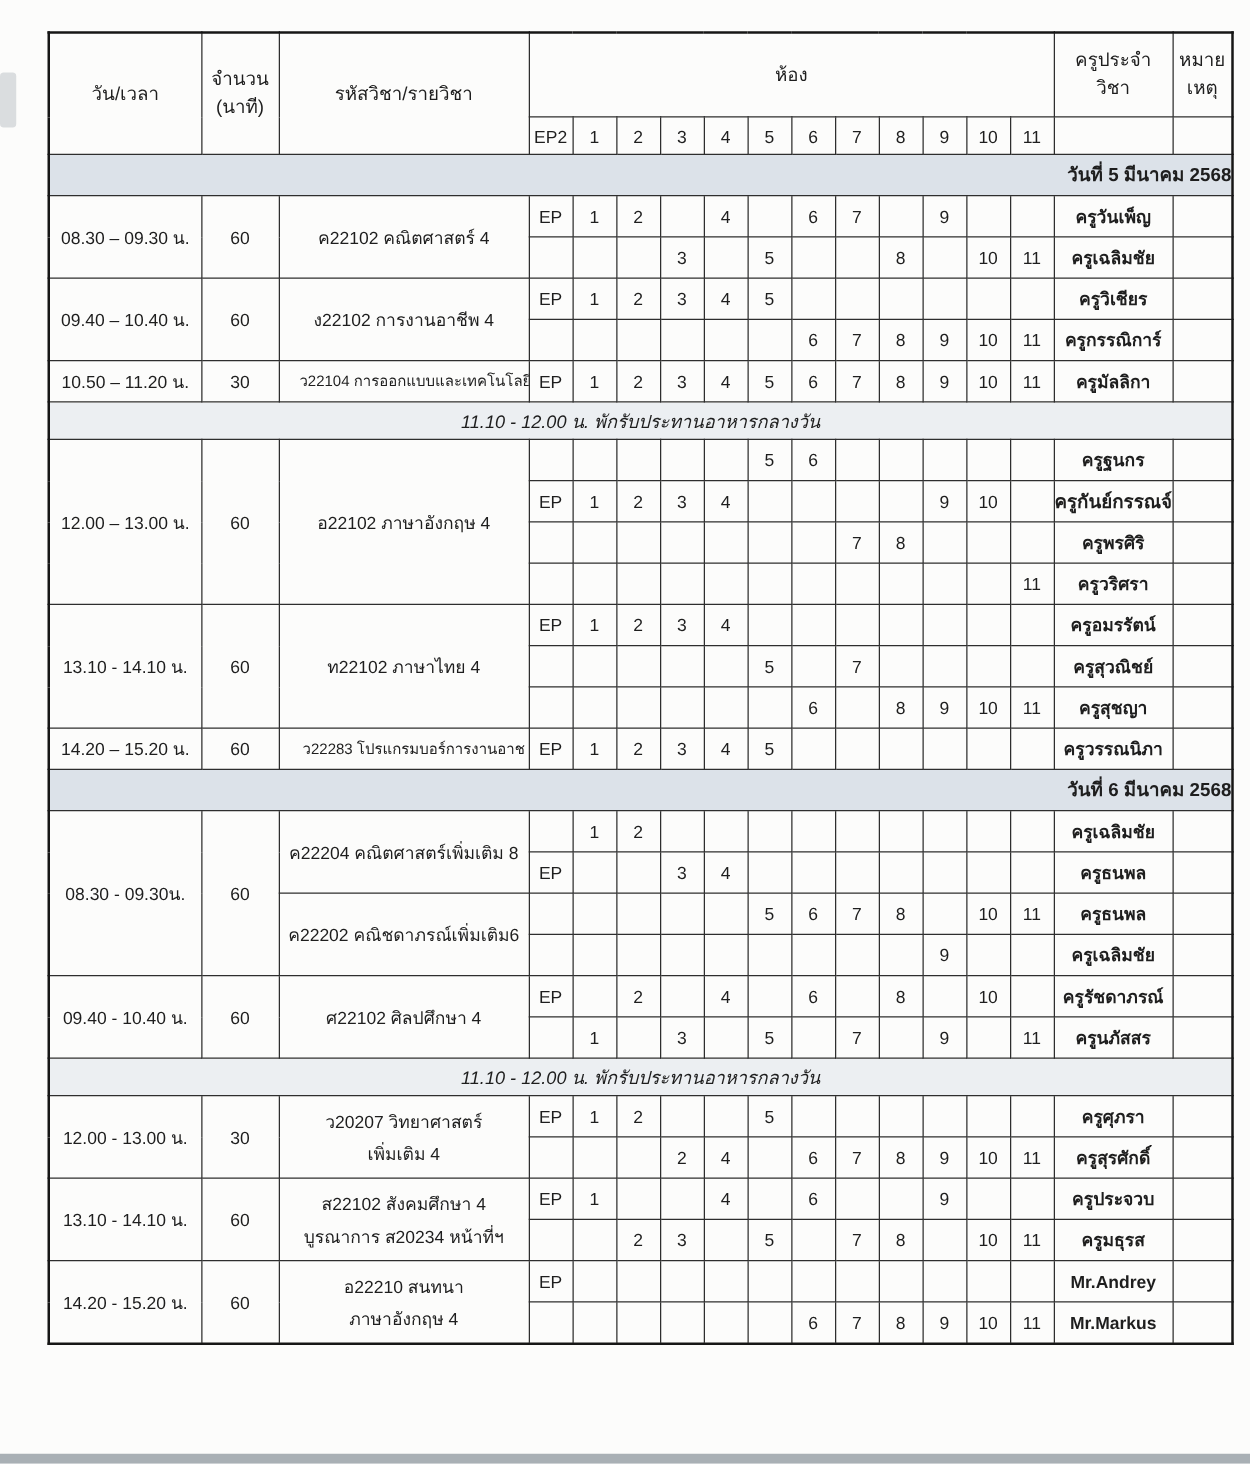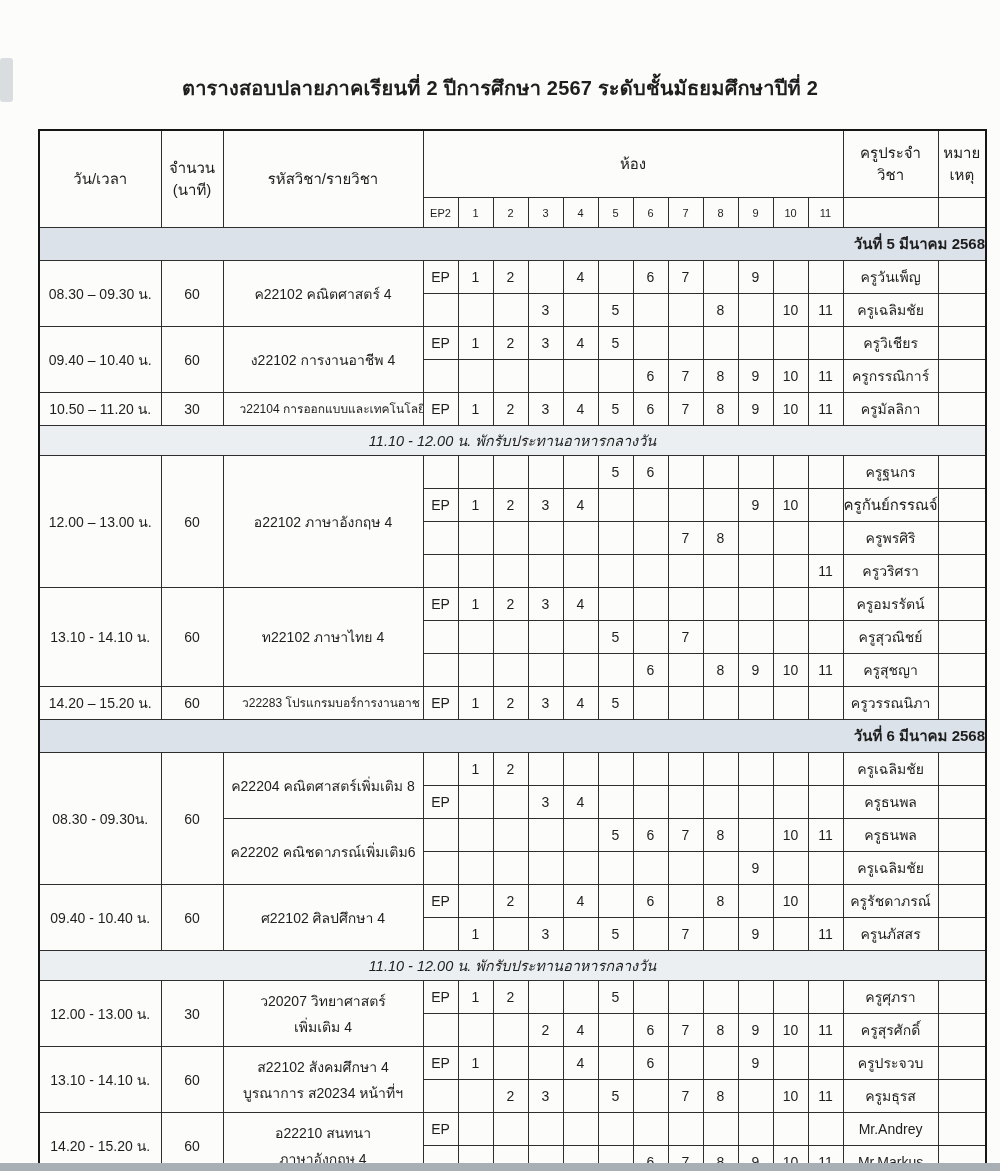--- a/index.html
+++ b/index.html
@@ -5,42 +5,41 @@
   html,body{margin:0;padding:0;}
   body{background:#ffffff;font-family:"Liberation Sans",sans-serif;color:#1e1e1e;}
   .page{position:relative;width:1000px;height:1171px;background:#fcfcfb;overflow:hidden;}
   .title{padding-top:72px;text-align:center;font-weight:bold;font-size:20px;letter-spacing:.2px;}
   table.grid{border-collapse:collapse;table-layout:fixed;width:947px;margin:25px 0 0 38px;
              border:2px solid #161616;}
   table.grid td{border:1px solid #2e2e2e;padding:0;text-align:center;vertical-align:middle;
                 font-size:14px;overflow:hidden;white-space:nowrap;}
   tr.hrow1 td{height:66px;font-size:15px;}
   tr.hrow1 td div{line-height:22px;text-align:center;}
-  tr.hrow2 td{height:29px;font-size:11px;}
+  tr.hrow2 td{height:29px;font-size:14px;}
   tr.sub td{height:32px;}
   tr.day td{height:32px;background:var(--day-bg);font-weight:bold;text-align:right;
             padding-left:12px;font-size:15px;}
   tr.break td{height:29px;background:var(--break-bg);font-style:italic;font-size:14.5px;}
   td.subject{text-align:left;padding-left:9px;font-size:14.5px;white-space:normal;margin-left:27px;}
   td.subject span{display:block;line-height:26px;}
   td.subject.small{font-size:12px;padding-left:16px;}
-  td.teacher{text-align:left;padding-left:8px;font-size:14.5px;}
+  td.teacher{text-align:left;padding-left:8px;font-size:14.5px;font-weight:bold;}
   td.teacher.small{font-size:15px;}
   td.room{font-size:13.5px;}
   td.timecol{font-size:14px;}
   .scan-bottom{position:absolute;left:0;right:0;bottom:0;height:8px;background:#a9b0b5;}
   .scan-smudge{position:absolute;left:0;top:58px;width:13px;height:44px;background:#dadddf;
                border-radius:3px;}
 </style>
 </head>
 <body>
 
 <div class="page">
   <div class="scan-smudge"></div>
-  <div class="title">ตารางสอบปลายภาคเรียนที่ 2 ปีการศึกษา 2567 ระดับชั้นมัธยมศึกษาปีที่ 2</div>
 
   <table class="grid">
     <colgroup>
       <col style="width:122px">
         <col style="width:62px">
         <col style="width:200px">
       <col style="width:35px">
         <col style="width:35px">
         <col style="width:35px">
         <col style="width:35px">

